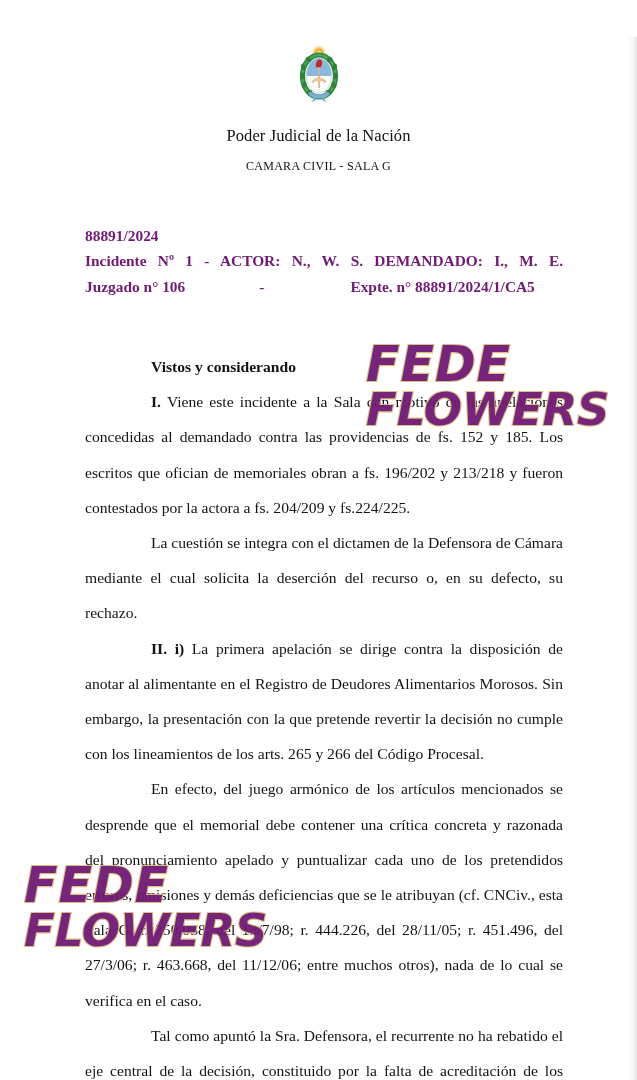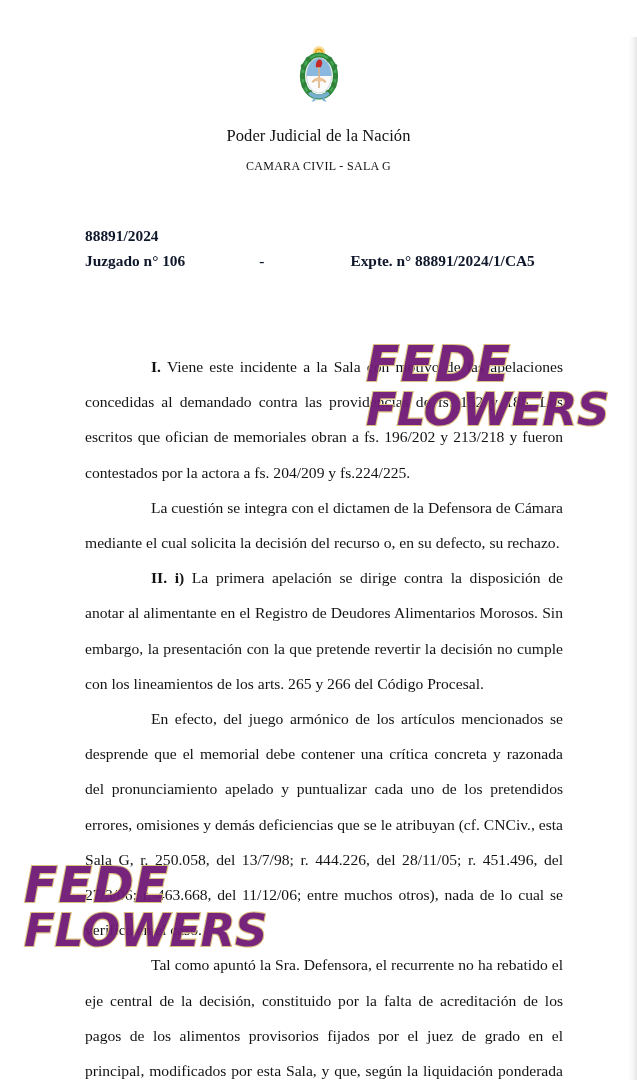--- a/index.html
+++ b/index.html
@@ -79,21 +79,21 @@
     letter-spacing: .3px;
   }
 
   
   .caption {
     position: absolute;
     left: 85px;
     top: 186px;
     width: 478px;
     z-index: 3;
-    color: #0f172a;
+    color: #701a75;
     font-weight: bold;
     font-size: 15.4px;
     line-height: 25.4px;
   }
   .caption .ln {
     display: block;
     white-space: nowrap;
   }
   .caption .ln-justify {
     display: block;
@@ -207,30 +207,32 @@
         <path d="M32 51.5 L35.5 57 L31.5 55.5 Z" fill="#7ab0d8"></path>
       </svg>
     </span>
   </div>
 
   <div class="hdr hdr-court">Poder Judicial de la Nación</div>
   <div class="hdr hdr-chamber">CAMARA CIVIL - SALA G</div>
 
   <div class="caption">
     <span class="ln">88891/2024</span>
+    <span class="ln-justify">Incidente Nº 1 - ACTOR: N., W. S. DEMANDADO: I., M. E.</span>
     <span class="ln"><span>Juzgado n° 106</span><span class="gap-a"></span><span>-</span><span class="gap-b"></span><span>Expte. n° 88891/2024/1/CA5</span></span>
   </div>
 
   <div class="body-col">
 
 
+    <p class="p p-ind"><span class="b">Vistos y considerando</span></p>
 
     <p class="p p-ind"><span class="b">I.</span><span> Viene este incidente a la Sala con motivo de las apelaciones concedidas al demandado contra las providencias de fs. 152 y 185. Los escritos que ofician de memoriales obran a fs. 196/202 y 213/218 y fueron contestados por la actora a fs. 204/209 y fs.224/225.</span></p>
 
-    <p class="p p-ind">La cuestión se integra con el dictamen de la Defensora de Cámara mediante el cual solicita la decisión del recurso o, en su defecto, su rechazo.</p>
+    <p class="p p-ind">La cuestión se integra con el dictamen de la Defensora de Cámara mediante el cual solicita la deserción del recurso o, en su defecto, su rechazo.</p>
 
     <p class="p p-ind"><span class="b">II. i)</span><span> La primera apelación se dirige contra la disposición de anotar al alimentante en el Registro de Deudores Alimentarios Morosos. Sin embargo, la presentación con la que pretende revertir la decisión no cumple con los lineamientos de los arts. 265 y 266 del Código Procesal.</span></p>
 
     <p class="p p-ind">En efecto, del juego armónico de los artículos mencionados se desprende que el memorial debe contener una crítica concreta y razonada del pronunciamiento apelado y puntualizar cada uno de los pretendidos errores, omisiones y demás deficiencias que se le atribuyan (cf. CNCiv., esta Sala G, r. 250.058, del 13/7/98; r. 444.226, del 28/11/05; r. 451.496, del 27/3/06; r. 463.668, del 11/12/06; entre muchos otros), nada de lo cual se verifica en el caso.</p>
 
     <p class="p p-ind">Tal como apuntó la Sra. Defensora, el recurrente no ha rebatido el eje central de la decisión, constituido por la falta de acreditación de los pagos de los alimentos provisorios fijados por el juez de grado en el principal, modificados por esta Sala, y que, según la liquidación ponderada en la resolución apelada, corresponden a los meses de noviembre y diciembre de 2024 y enero y febrero de 2025 (fs. 42). En cambio, se explaya sobre extremos que ninguna incidencia tienen en la cuestión.</p>
   </div>
 
   <div class="wm wm-1">
     <span class="wl wl1">FEDE</span>

